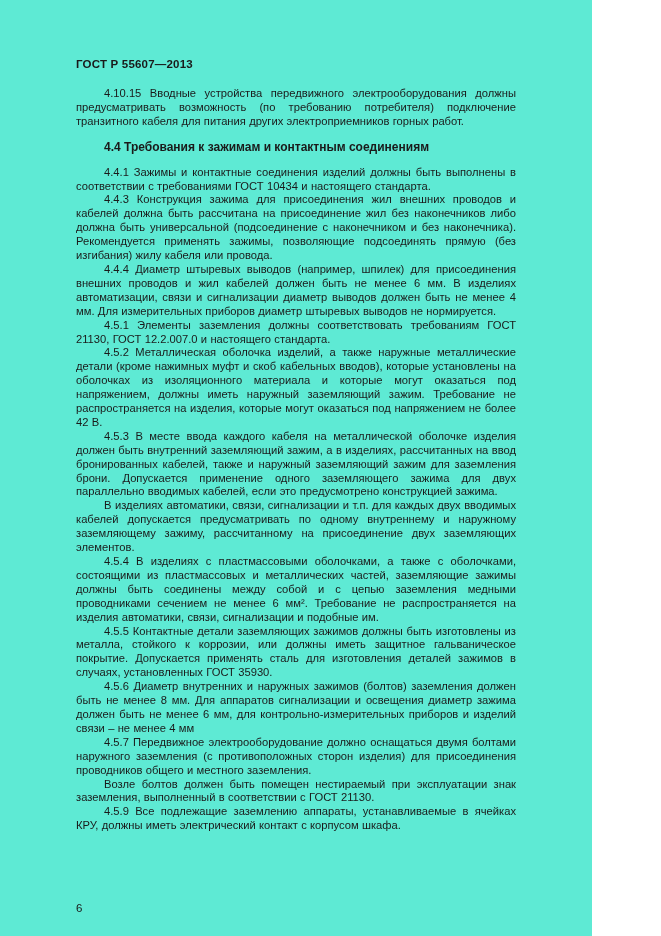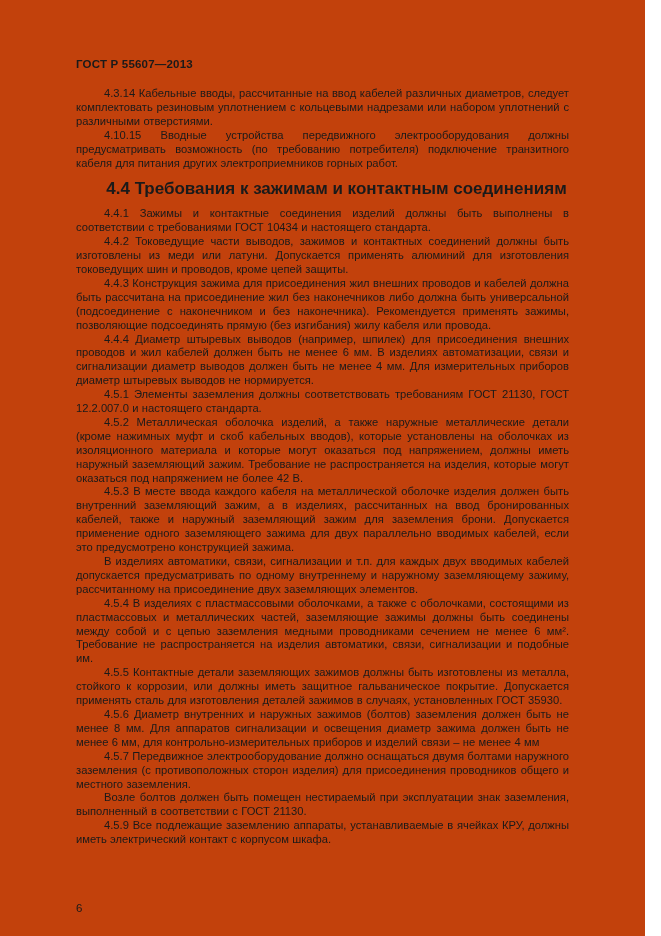--- a/index.html
+++ b/index.html
@@ -8,69 +8,67 @@
     background: #ffffff;
   }
   body {
     width: 661px;
     height: 936px;
     font-family: "Liberation Sans", sans-serif;
     color: #1a1a1a;
   }
   .page {
     position: relative;
-    width: 645px;
+    width: 592px;
     height: 936px;
     box-sizing: border-box;
-    background: #c2410c;
+    background: #5eead4;
     padding: 58px 76px 0 76px;
     overflow: hidden;
   }
   .doc-header {
     font-size: 11.5px;
     font-weight: bold;
     letter-spacing: 0.2px;
     margin-bottom: 17px;
   }
   .block {
     font-size: 11.2px;
     line-height: 13.9px;
     text-align: justify;
     text-indent: 28px;
     margin: 0;
     word-spacing: 0.2px;
   }
   .heading {
-    font-size: 17px;
+    font-size: 12px;
     line-height: 13.9px;
     font-weight: bold;
-    text-align: center;
+    text-align: left;
     text-indent: 28px;
     margin: 12px 0 11px 0;
   }
   .page-number {
     position: absolute;
     left: 76px;
     bottom: 22px;
     font-size: 11.5px;
   }
 </style>
 </head>
 <body>
 
 <div class="page">
   <div class="doc-header">ГОСТ Р 55607—2013</div>
 
-  <p class="block">4.3.14 Кабельные вводы, рассчитанные на ввод кабелей различных диаметров, следует комплектовать резиновым уплотнением с кольцевыми надрезами или набором уплотнений с различными отверстиями.</p>
   <p class="block">4.10.15 Вводные устройства передвижного электрооборудования должны предусматривать возможность (по требованию потребителя) подключение транзитного кабеля для питания других электроприемников горных работ.</p>
 
   <p class="heading">4.4 Требования к зажимам и контактным соединениям</p>
 
   <p class="block">4.4.1 Зажимы и контактные соединения изделий должны быть выполнены в соответствии с требованиями ГОСТ 10434 и настоящего стандарта.</p>
-  <p class="block">4.4.2 Токоведущие части выводов, зажимов и контактных соединений должны быть изготовлены из меди или латуни. Допускается применять алюминий для изготовления токоведущих шин и проводов, кроме цепей защиты.</p>
   <p class="block">4.4.3 Конструкция зажима для присоединения жил внешних проводов и кабелей должна быть рассчитана на присоединение жил без наконечников либо должна быть универсальной (подсоединение с наконечником и без наконечника). Рекомендуется применять зажимы, позволяющие подсоединять прямую (без изгибания) жилу кабеля или провода.</p>
   <p class="block">4.4.4 Диаметр штыревых выводов (например, шпилек) для присоединения внешних проводов и жил кабелей должен быть не менее 6 мм. В изделиях автоматизации, связи и сигнализации диаметр выводов должен быть не менее 4 мм. Для измерительных приборов диаметр штыревых выводов не нормируется.</p>
 
 
   <p class="block">4.5.1 Элементы заземления должны соответствовать требованиям ГОСТ 21130, ГОСТ 12.2.007.0 и настоящего стандарта.</p>
   <p class="block">4.5.2 Металлическая оболочка изделий, а также наружные металлические детали (кроме нажимных муфт и скоб кабельных вводов), которые установлены на оболочках из изоляционного материала и которые могут оказаться под напряжением, должны иметь наружный заземляющий зажим. Требование не распространяется на изделия, которые могут оказаться под напряжением не более 42 В.</p>
   <p class="block">4.5.3 В месте ввода каждого кабеля на металлической оболочке изделия должен быть внутренний заземляющий зажим, а в изделиях, рассчитанных на ввод бронированных кабелей, также и наружный заземляющий зажим для заземления брони. Допускается применение одного заземляющего зажима для двух параллельно вводимых кабелей, если это предусмотрено конструкцией зажима.</p>
   <p class="block">В изделиях автоматики, связи, сигнализации и т.п. для каждых двух вводимых кабелей допускается предусматривать по одному внутреннему и наружному заземляющему зажиму, рассчитанному на присоединение двух заземляющих элементов.</p>
   <p class="block">4.5.4 В изделиях с пластмассовыми оболочками, а также с оболочками, состоящими из пластмассовых и металлических частей, заземляющие зажимы должны быть соединены между собой и с цепью заземления медными проводниками сечением не менее 6 мм². Требование не распространяется на изделия автоматики, связи, сигнализации и подобные им.</p>
   <p class="block">4.5.5 Контактные детали заземляющих зажимов должны быть изготовлены из металла, стойкого к коррозии, или должны иметь защитное гальваническое покрытие. Допускается применять сталь для изготовления деталей зажимов в случаях, установленных ГОСТ 35930.</p>

